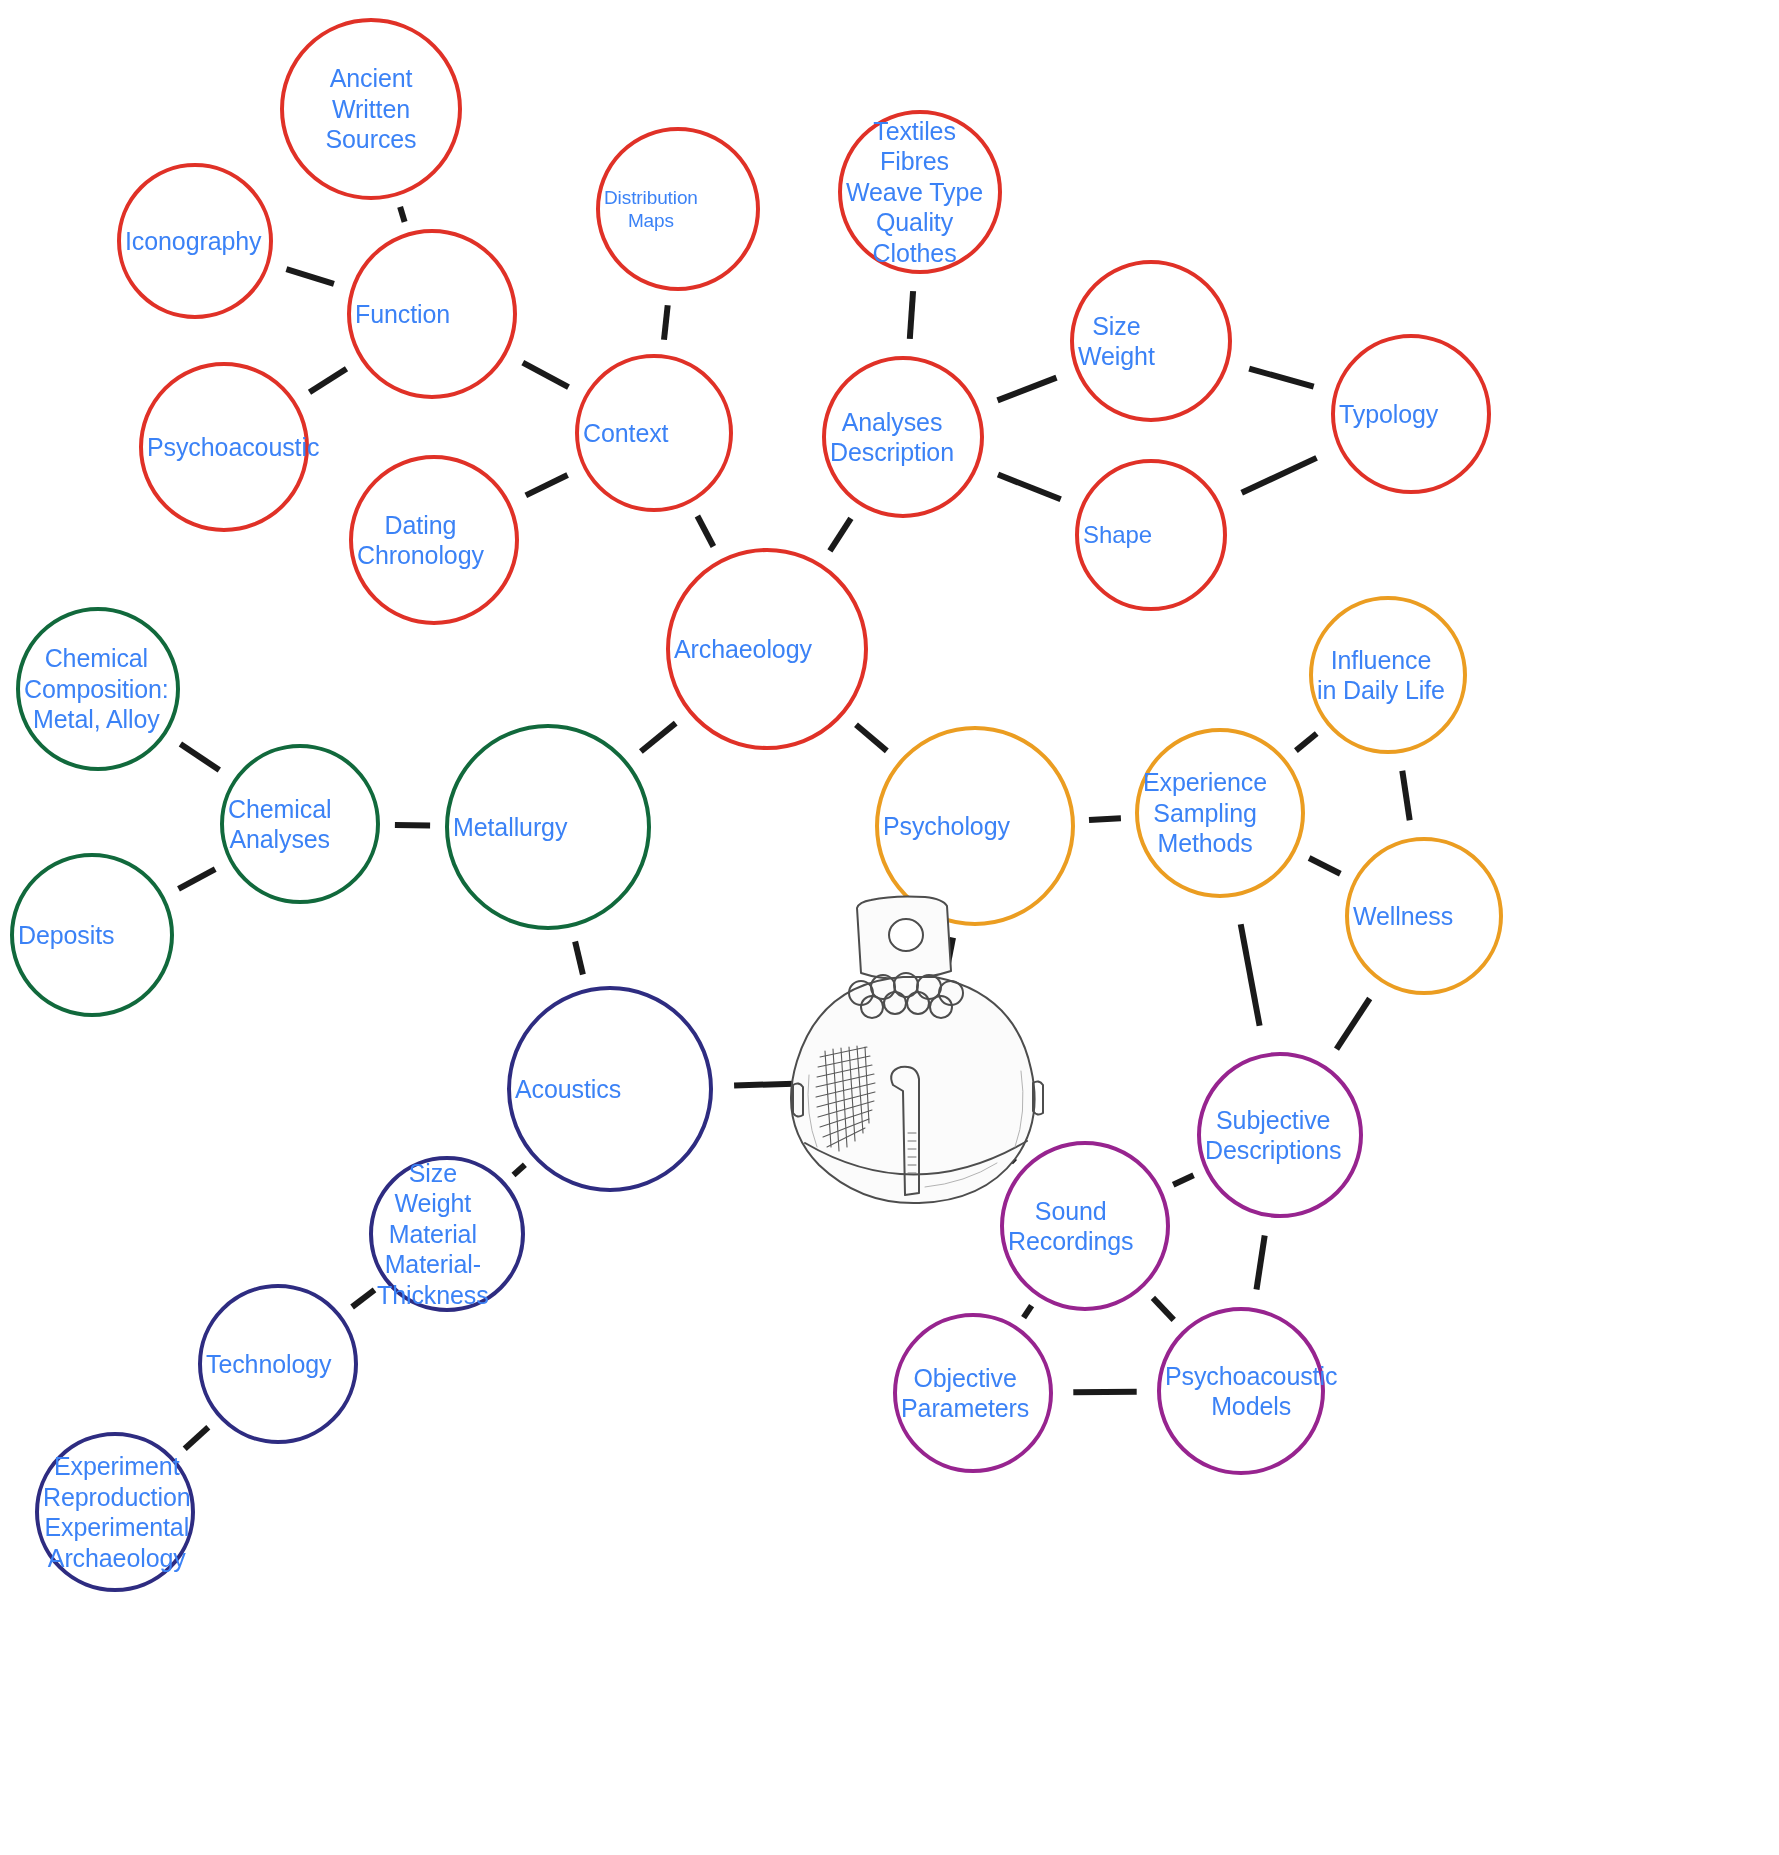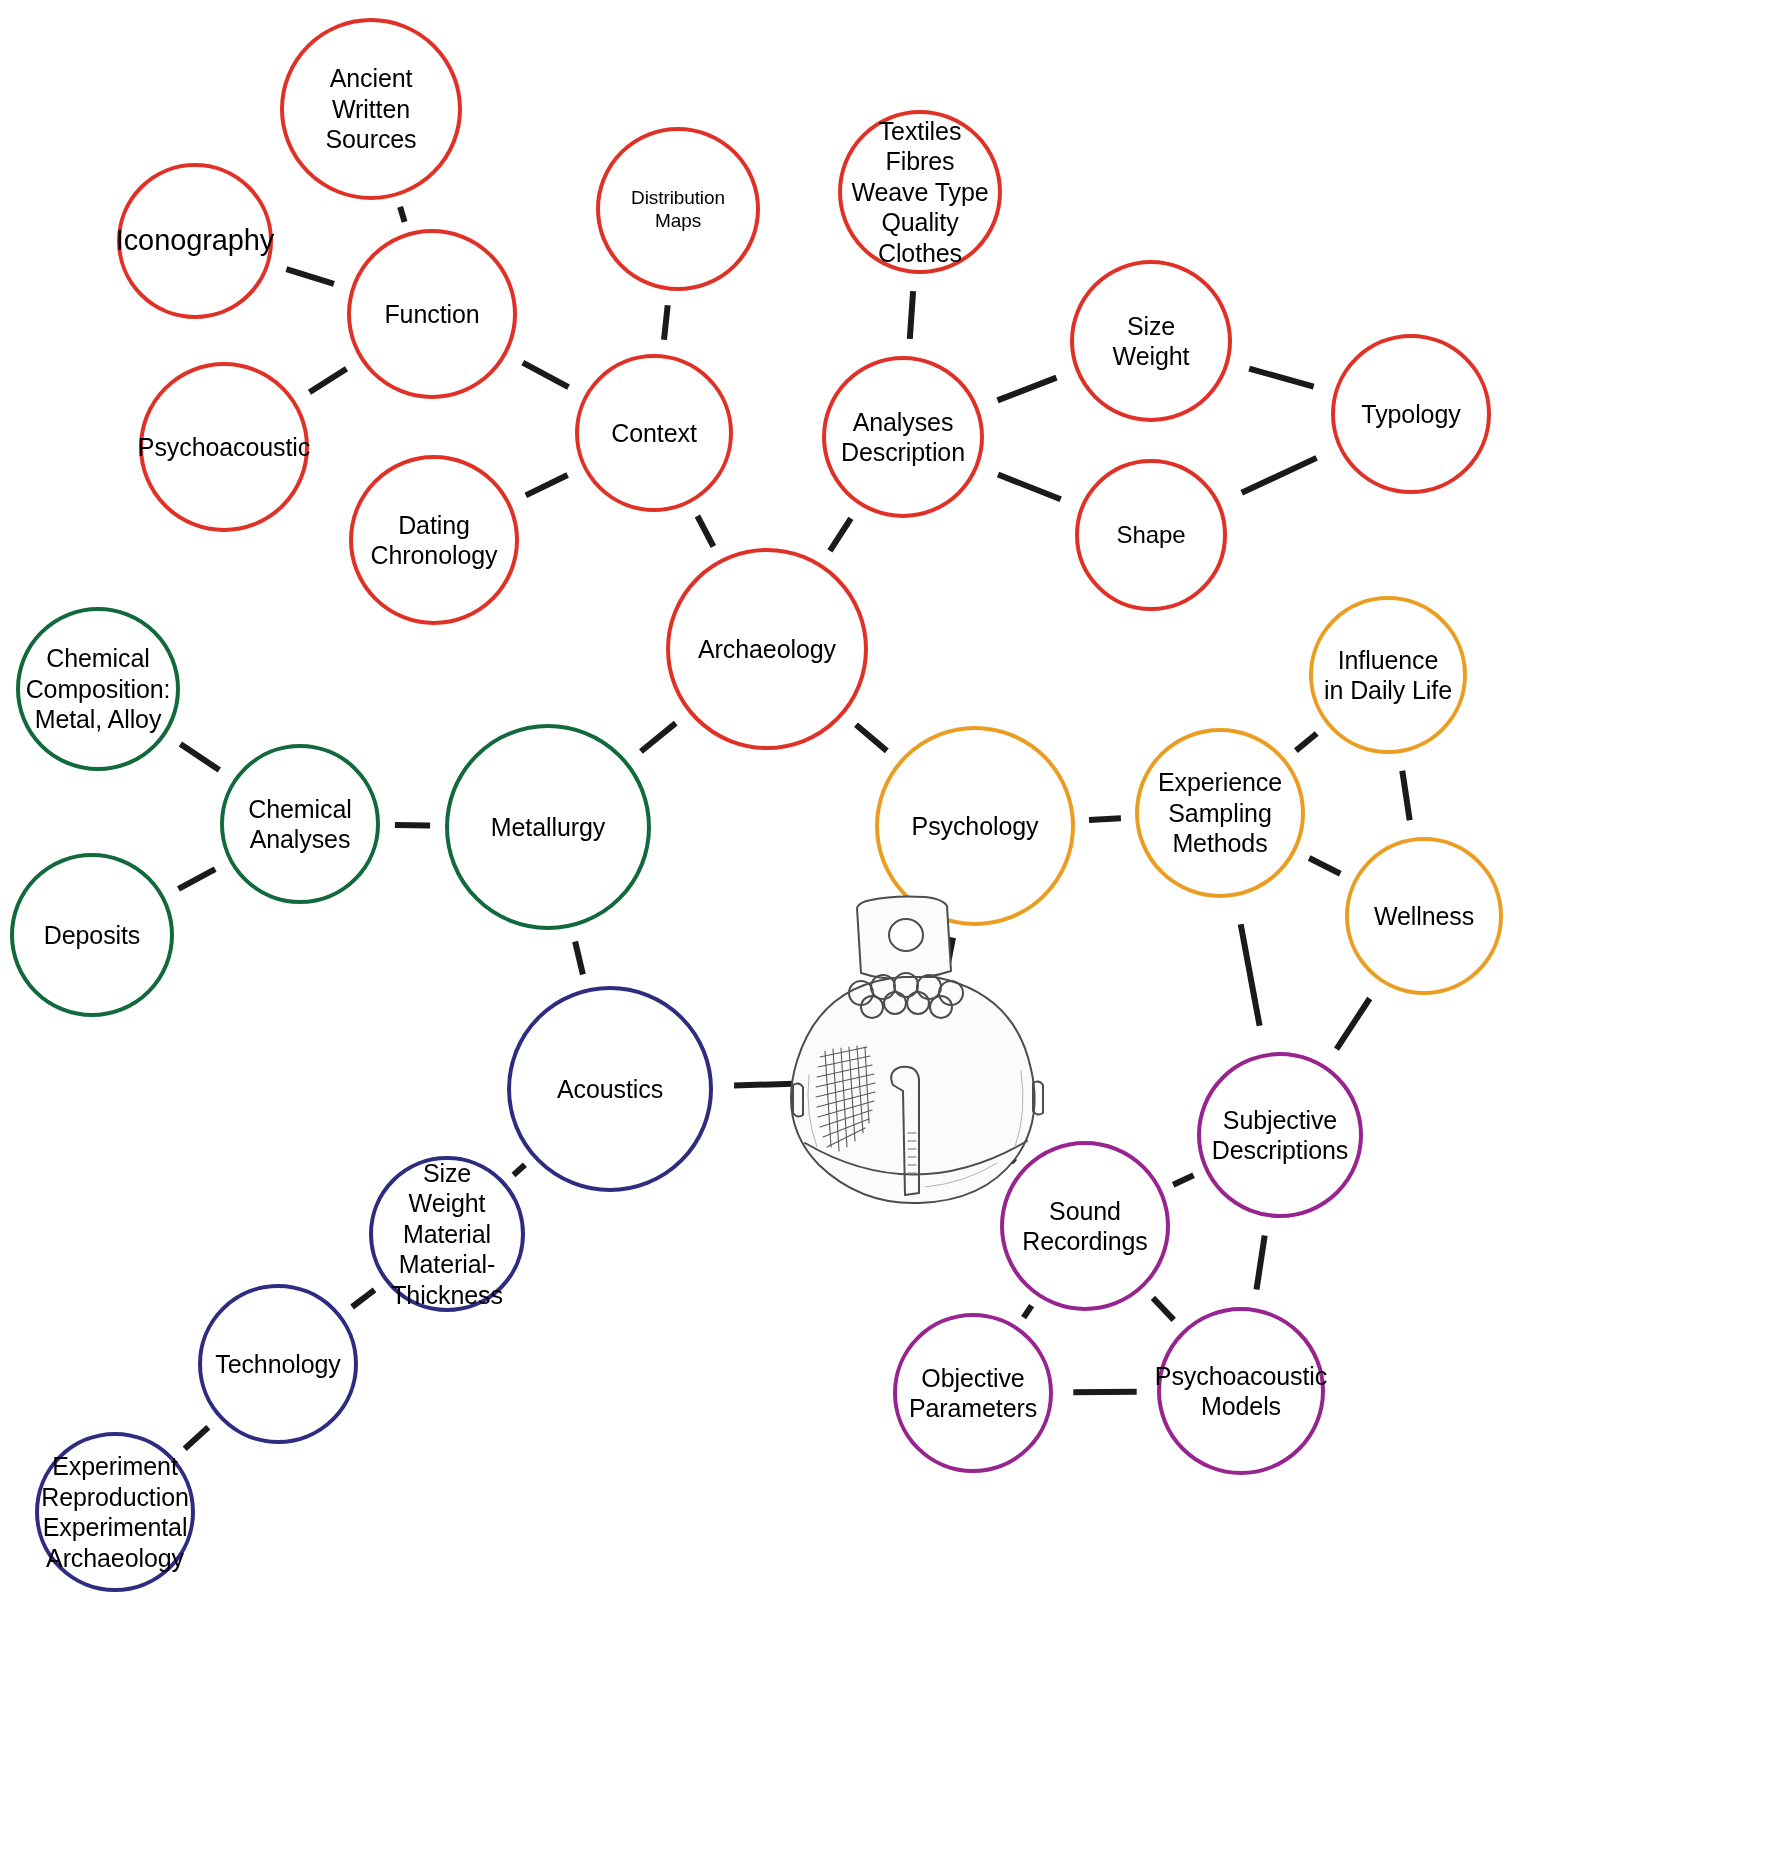--- a/index.html
+++ b/index.html
@@ -26,23 +26,22 @@
     pointer-events: none;
   }
   .node {
     position: absolute;
     box-sizing: border-box;
     border-style: solid;
     border-radius: 50%;
     background: transparent;
     display: flex;
     align-items: center;
-    justify-content: center;
     text-align: center;
-    color: #000000;
+    color: #3b82f6;
     line-height: 1.22;
     padding: 4px;
   }
   .node .label {
     display: block;
     white-space: pre-line;
     letter-spacing: -0.1px;
   }
   .c-archaeology { border-color: #e03127; }
   .c-metallurgy  { border-color: #11693c; }
@@ -100,21 +99,21 @@
       <line x1="1152.9" y1="1297.9" x2="1173.7" y2="1319.9" stroke="#1a1a1a" stroke-width="6" stroke-linecap="butt"></line>
       <line x1="1073.3" y1="1392.3" x2="1136.7" y2="1391.8" stroke="#1a1a1a" stroke-width="6" stroke-linecap="butt"></line>
       <line x1="1264.7" y1="1235.5" x2="1256.5" y2="1289.5" stroke="#1a1a1a" stroke-width="6" stroke-linecap="butt"></line>
     </svg>
 
   <div id="node-layer">
       <div class="node c-archaeology" style="left: 280px; top: 18px; width: 182px; height: 182px; border-width: 4px; font-size: 25px;">
         <span class="label">Ancient Written
 Sources</span>
       </div>
-      <div class="node c-archaeology" style="left: 117px; top: 163px; width: 156px; height: 156px; border-width: 4px; font-size: 29px;">
+      <div class="node c-archaeology" style="left: 117px; top: 163px; width: 156px; height: 156px; border-width: 4px; font-size: 25px;">
         <span class="label">Iconography</span>
       </div>
       <div class="node c-archaeology" style="left: 347px; top: 229px; width: 170px; height: 170px; border-width: 4px; font-size: 25px;">
         <span class="label">Function</span>
       </div>
       <div class="node c-archaeology" style="left: 139px; top: 362px; width: 170px; height: 170px; border-width: 4px; font-size: 25px;">
         <span class="label">Psychoacoustic</span>
       </div>
       <div class="node c-archaeology" style="left: 349px; top: 455px; width: 170px; height: 170px; border-width: 4px; font-size: 25px;">
         <span class="label">Dating

